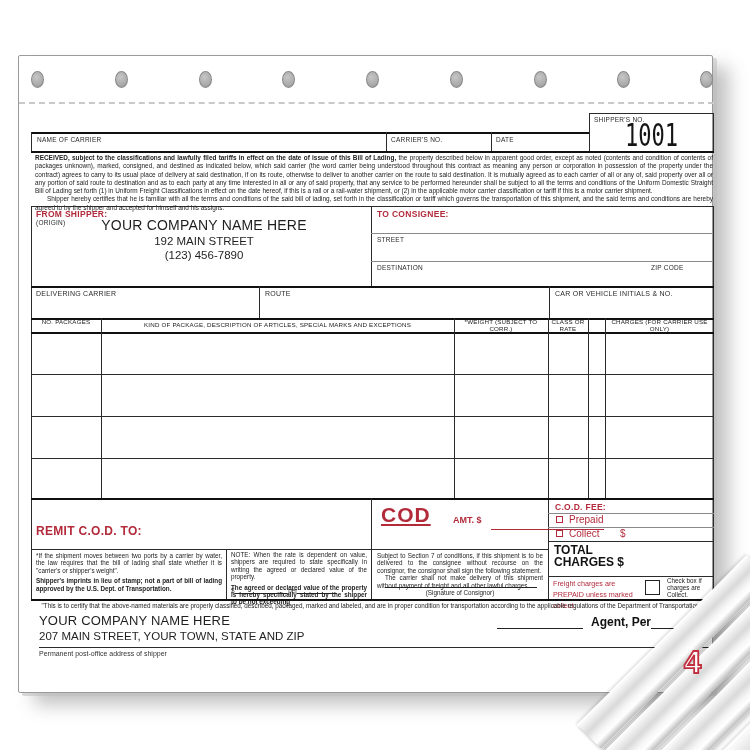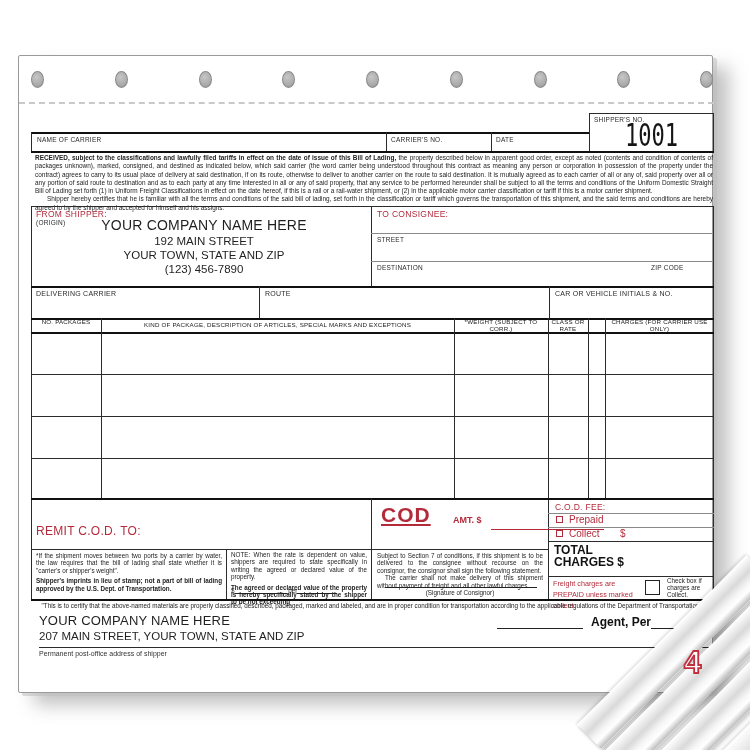--- a/index.html
+++ b/index.html
@@ -21,21 +21,21 @@
   .lbl7 { position:absolute; font-size:7px; color:#2a2a2a; letter-spacing:.25px; }
   .b { font-weight:bold; }
   .title { position:absolute; left:20px; top:58px; font-size:14.2px; font-weight:bold;
            color:#000; letter-spacing:-.1px; white-space:nowrap; }
   .shipno-val { position:absolute; left:570px; top:61px; width:125px; text-align:center;
                 font-family:"DejaVu Sans Mono", monospace; font-size:26px; color:#151515;
                 transform:scaleY(1.22) scaleX(.85); transform-origin:center top; }
   .legal { position:absolute; left:16px; top:98px; width:678px; font-size:6.45px;
            line-height:8.3px; color:#222; text-align:justify; }
   .legal .p2 { text-indent:12px; }
-  .redhead { position:absolute; font-size:8.5px; font-weight:normal; color:var(--red); letter-spacing:.3px; }
+  .redhead { position:absolute; font-size:8.5px; font-weight:bold; color:var(--red); letter-spacing:.3px; }
   .companyblock { position:absolute; left:30px; top:161px; width:310px; text-align:center; color:#1f1f1f; }
   .companyblock .nm { font-size:14px; line-height:17px; letter-spacing:.2px; }
   .companyblock .ad { font-size:11.5px; line-height:14px; }
   .thead { position:absolute; font-size:6.2px; line-height:6.9px; color:#222;
            text-align:center; letter-spacing:.2px; }
   .cod-big { position:absolute; left:362px; top:447px; font-size:21px; font-weight:bold;
              color:var(--red); letter-spacing:1px;text-decoration:underline; }
   .cod-amt { position:absolute; left:434px; top:459px; font-size:9px; font-weight:bold; color:var(--red); }
   .cbx { position:absolute; width:7px; height:7px; border:1px solid var(--red); background:#fff; }
   .codfee-item { position:absolute; font-size:10px; color:var(--red); }
@@ -107,21 +107,20 @@
     </div>
 
     <div class="hline" style="left:12px; top:150px; width:683px"></div>
     <div class="vline" style="left:12px; top:150px; height:393px"></div>
     <div class="vline" style="left:694px; top:150px; height:393px"></div>
     <div class="redhead" style="left:17px; top:153px">FROM SHIPPER:</div>
     <div class="lbl" style="left:17px; top:163px">(ORIGIN)</div>
     <div class="companyblock">
       <div class="nm">YOUR COMPANY NAME HERE</div>
       <div class="ad">192 MAIN STREET</div>
-      <div class="ad">YOUR TOWN, STATE AND ZIP</div>
       <div class="ad">(123) 456-7890</div>
     </div>
     <div class="vline" style="left:352px; top:150px; height:80px"></div>
     <div class="redhead" style="left:358px; top:153px">TO CONSIGNEE:</div>
     <div class="hline faint" style="left:352px; top:177px; width:341px"></div>
     <div class="lbl" style="left:358px; top:180px">STREET</div>
     <div class="hline faint" style="left:352px; top:205px; width:341px"></div>
     <div class="lbl" style="left:358px; top:208px">DESTINATION</div>
     <div class="lbl" style="left:632px; top:208px">ZIP CODE</div>
     <div class="hline heavy" style="left:12px; top:230px; width:683px"></div>

